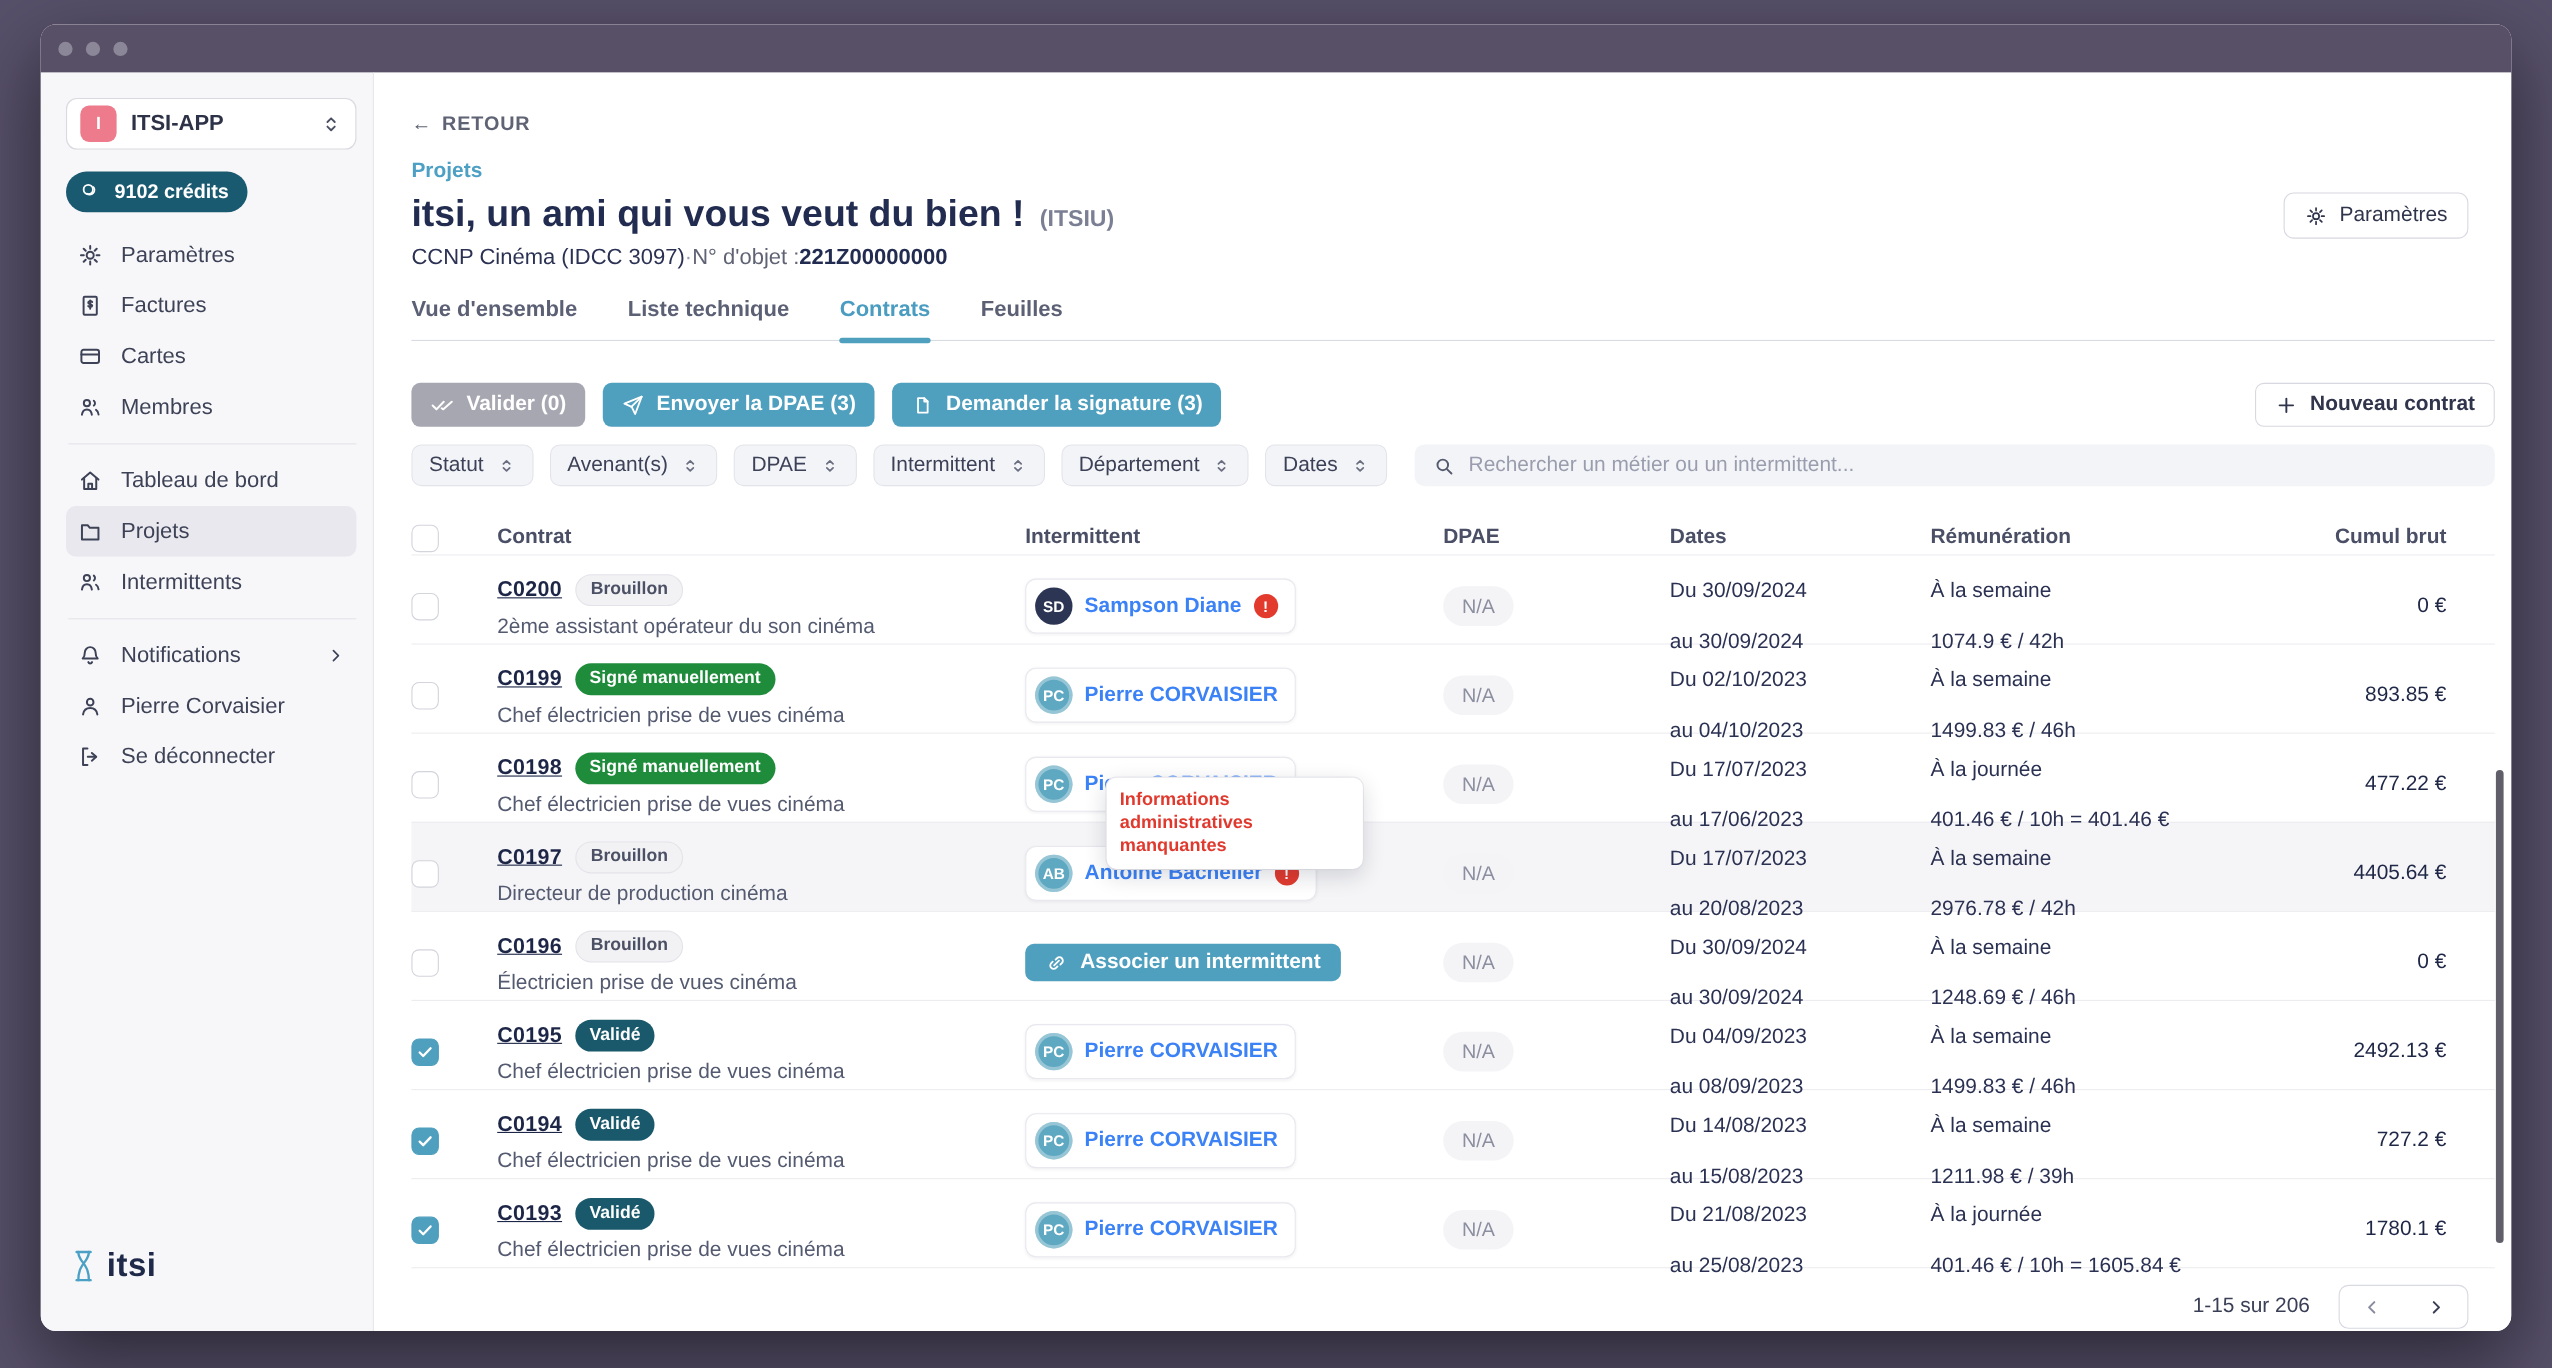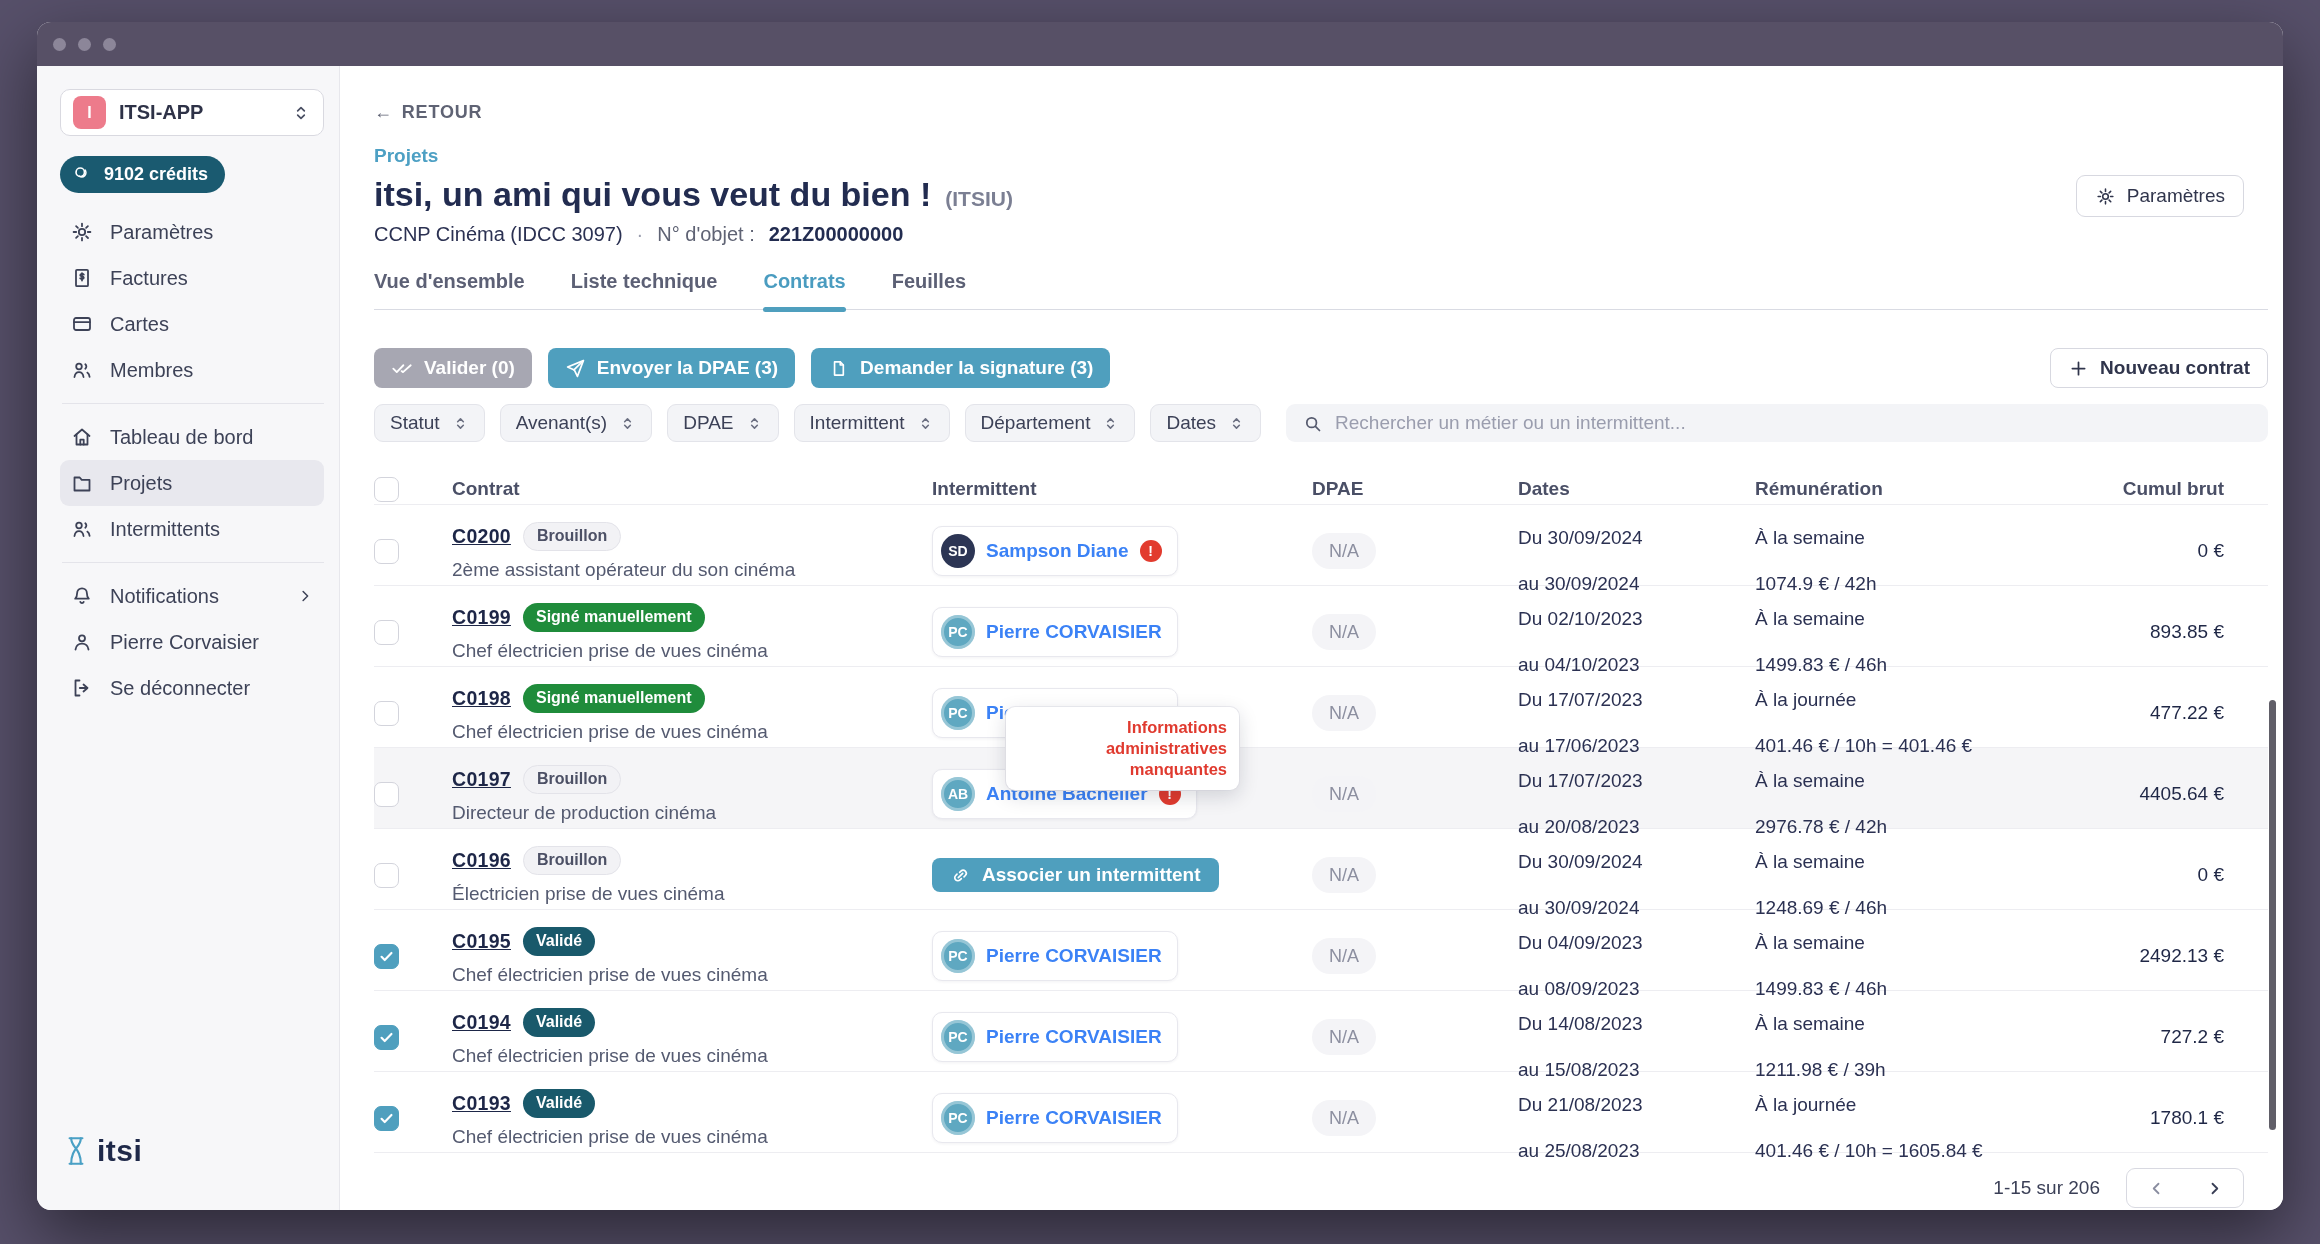--- a/index.html
+++ b/index.html
@@ -67,21 +67,21 @@
   .main{ flex:1; position:relative; background:#fff; padding:36px 15px 0 34px; }
 
   .retour{
     display:inline-flex; align-items:center; gap:9px;
     font-size:18px; letter-spacing:.8px; color:#5f6374; cursor:pointer; font-weight:600;
   }
   .crumb{ margin-top:22px; font-size:19px; font-weight:700; color:#4da0c4; cursor:pointer; }
   .title-line{ margin-top:8px; display:flex; align-items:baseline; gap:14px; }
   .title{ font-size:34px; font-weight:800; color:#222c50; }
   .title-code{ font-size:21px; font-weight:600; color:#7b7f93; }
-  .subtitle{ margin-top:9px; font-size:20px; color:#2b3152; display:flex; gap:14px; align-items:center; }
+  .subtitle{ margin-top:9px; font-size:20px; color:#2b3152; display:flex; gap:0; align-items:center; }
   .subtitle .sep{ color:#9a9dae; }
   .subtitle .lbl{ color:#5f6374; }
   .subtitle .val{ font-weight:700; color:#222c50; }
   .settings-btn{
     position:absolute; top:109px; right:39px;
     display:inline-flex; align-items:center; gap:11px; height:42px;
     border:1px solid #d7d8e0; border-radius:9px; background:#fff;
     padding:0 18px; font-size:19px; color:#30354c; cursor:pointer;
   }
 
@@ -175,21 +175,21 @@
     display:inline-flex; align-items:center; justify-content:center; height:36px;
     background:#f4f4f7; color:#8c8fa0; border-radius:999px; padding:0 17px; font-size:18px;
   }
   .c-dates div, .c-rem div{ font-size:19px; color:#2b3152; line-height:27px;margin-top:19px; }
   .c-cumul{ text-align:right; padding-right:44px; font-size:19px; color:#1f2746; }
 
   .tooltip{
     position:absolute; left:666px; top:641px; width:233px;
     background:#fff; border-radius:9px; padding:10px 12px;
     box-shadow:0 6px 20px rgba(20,25,50,.16), 0 0 0 1px #efeff3;
-    text-align:right; font-size:16.5px; font-weight:700; color:#e03a2f; line-height:21px;
+    text-align:left; font-size:16.5px; font-weight:700; color:#e03a2f; line-height:21px;
     z-index:5;
   }
 
   .pager-row{
     display:flex; justify-content:flex-end; align-items:center; gap:26px;
     padding:15px 24px 0 0;
   }
   .pager-text{ font-size:19px; color:#3a3f56; }
   .pager{
     display:flex; height:40px; width:118px; border:1px solid #d8d9e1;

